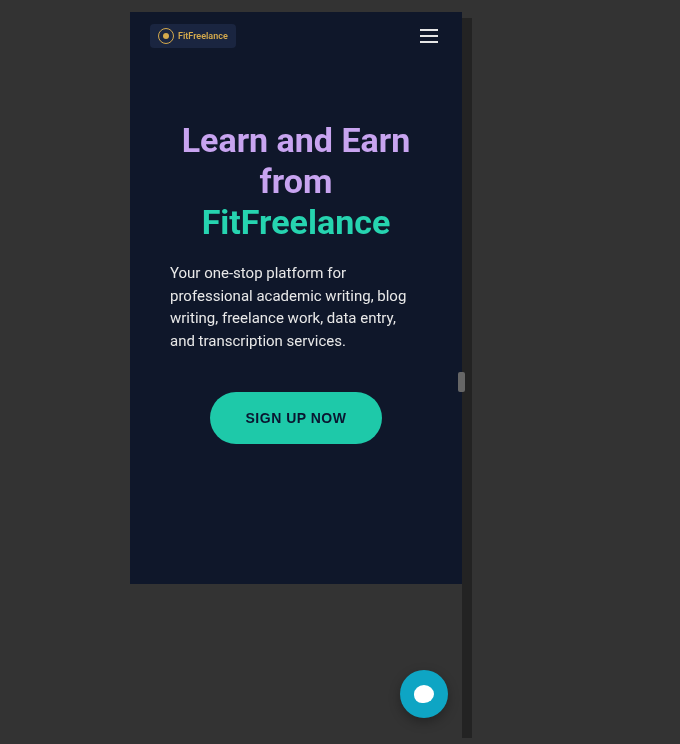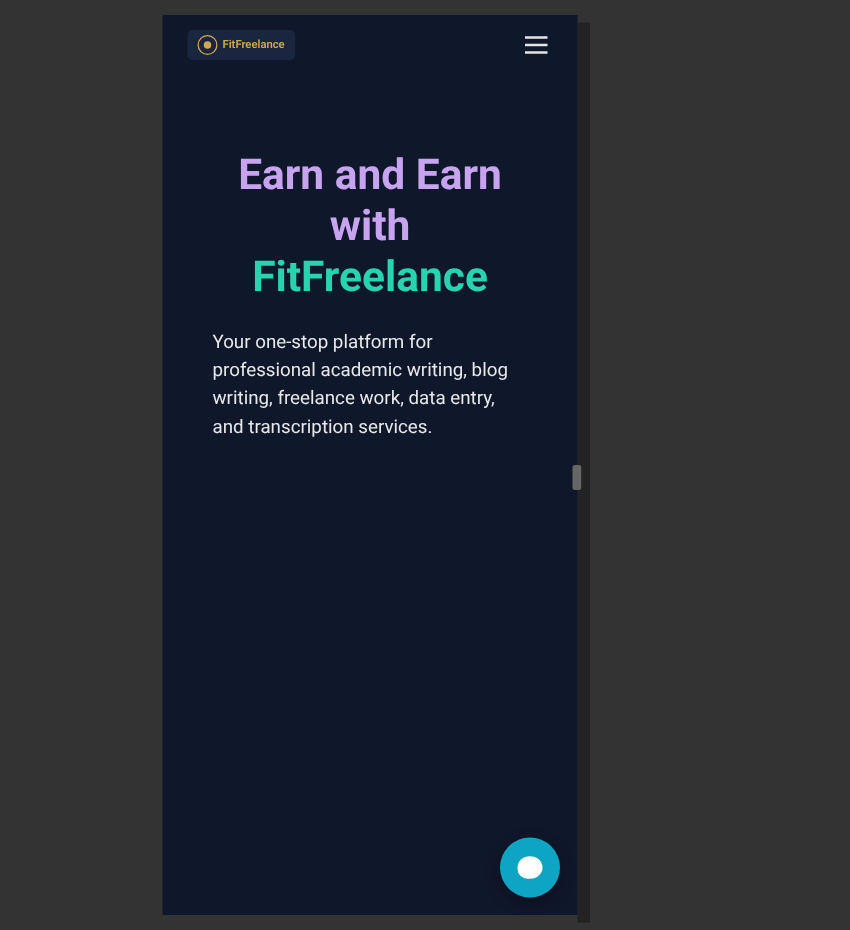--- a/index.html
+++ b/index.html
@@ -15,21 +15,21 @@
       height: 744px;
       overflow: hidden;
       position: relative;
     }
     
     .phone-frame {
       position: absolute;
       left: 130px;
       top: 12px;
       width: 332px;
-      height: 720px;
+      height: 572px;
       background: #0f172a;
       overflow-y: auto;
       overflow-x: hidden;
     }
     
     .phone-frame::-webkit-scrollbar {
       width: 6px;
     }
     
     .phone-frame::-webkit-scrollbar-track {
@@ -246,24 +246,25 @@
     </div>
     <div class="hamburger">
       <span></span>
       <span></span>
       <span></span>
     </div>
   </div>
 
   <div class="hero">
     <h1 class="hero-title">
-      <span class="line1">Earn and Earn with</span>
+      <span class="line1">Learn and Earn from</span>
       <span class="line2">FitFreelance</span>
     </h1>
     <p class="hero-desc">Your one-stop platform for professional academic writing, blog writing, freelance work, data entry, and transcription services.</p>
+    <button class="cta-button">SIGN UP NOW</button>
   </div>
 
 
 </div>
 
 <div class="drag-handle"></div>
 
 <div class="chat-button">
   <div class="chat-bubble"></div>
 </div>

